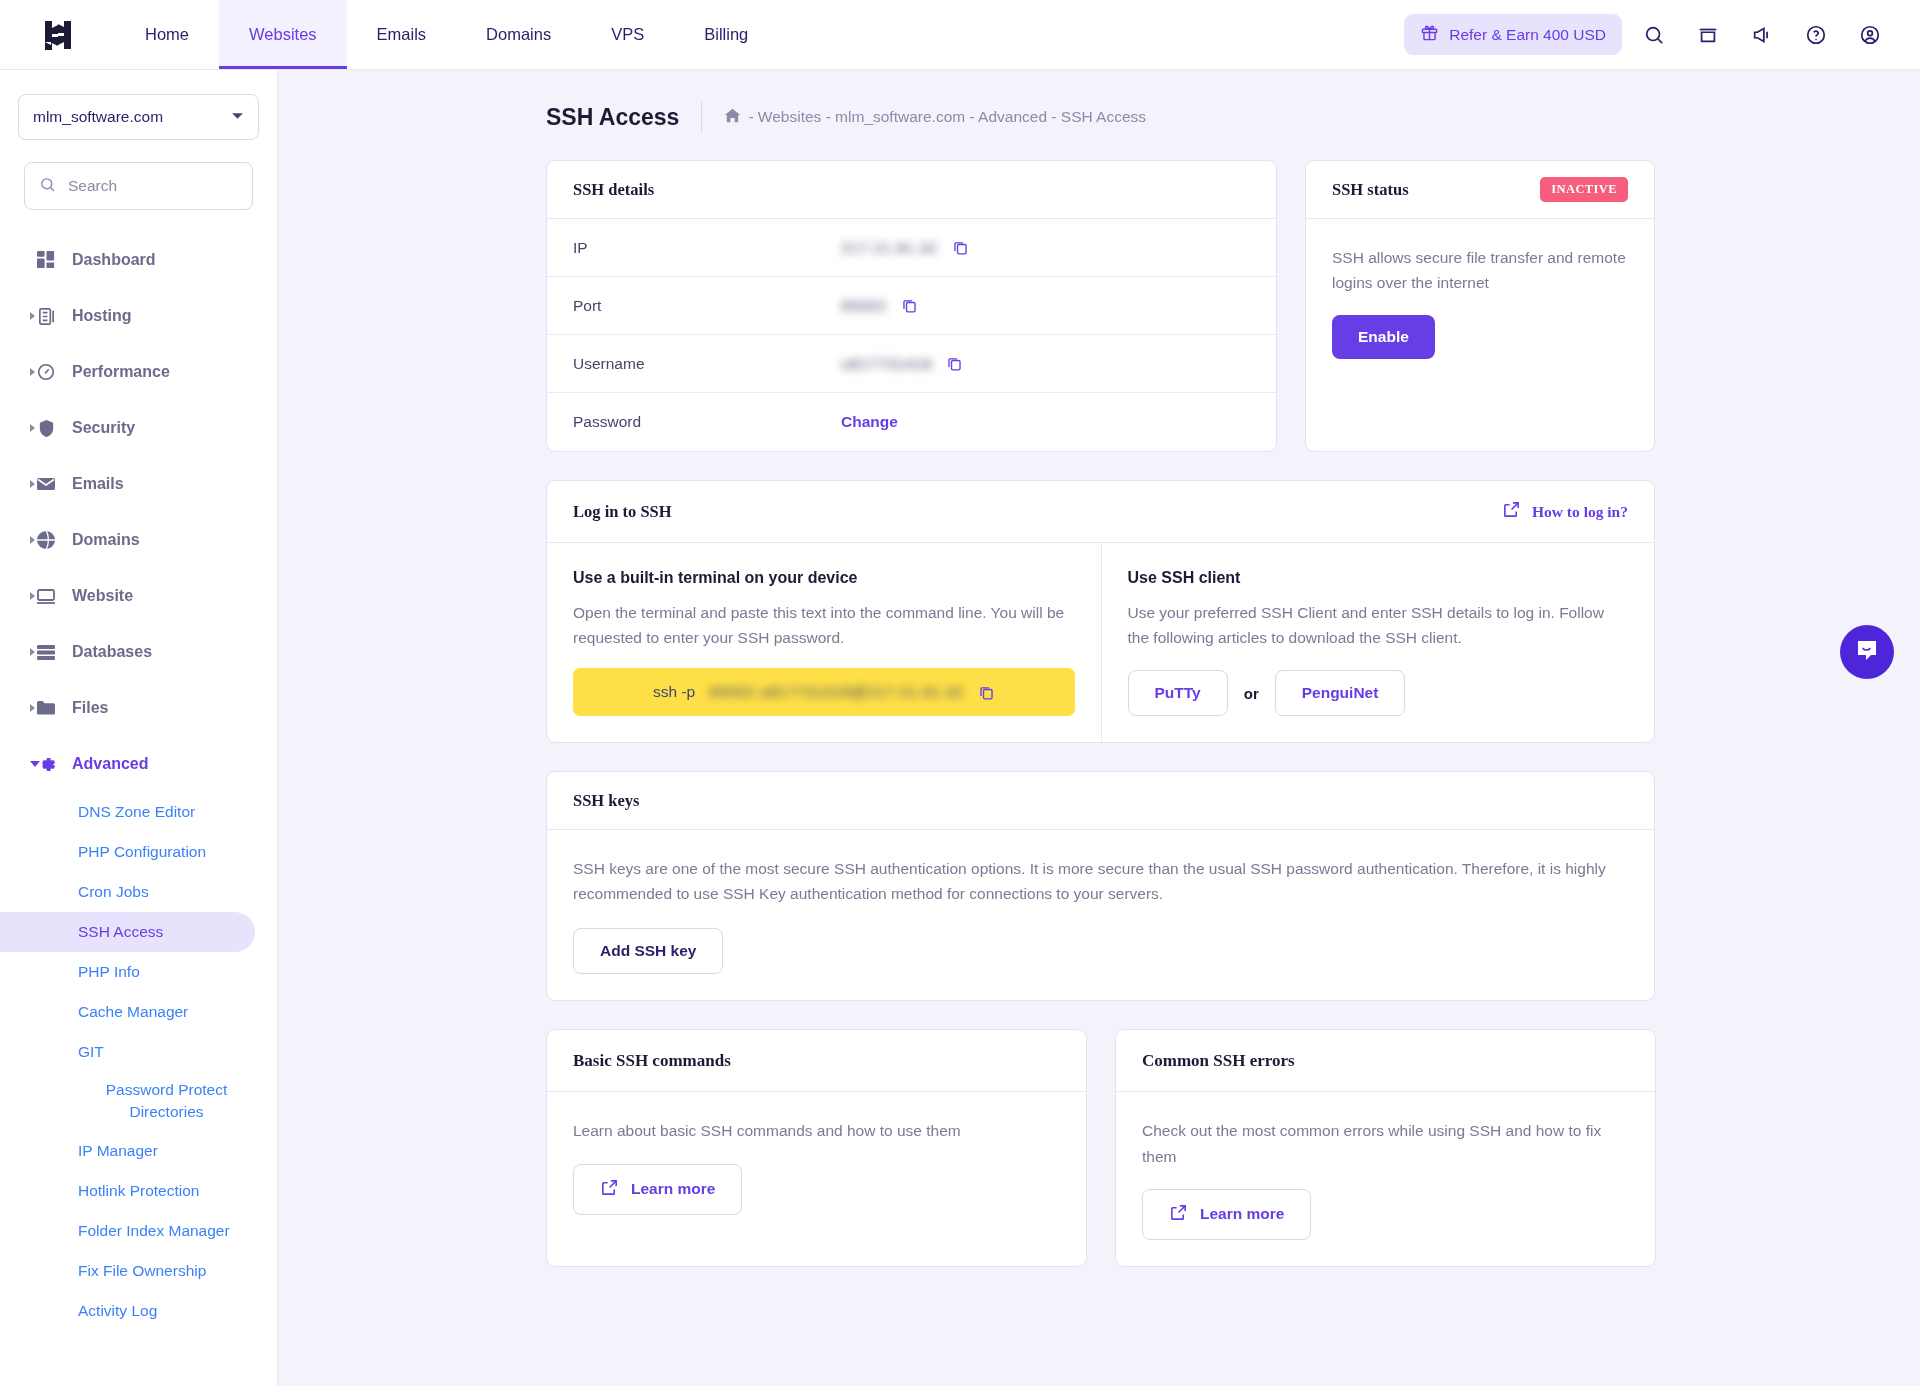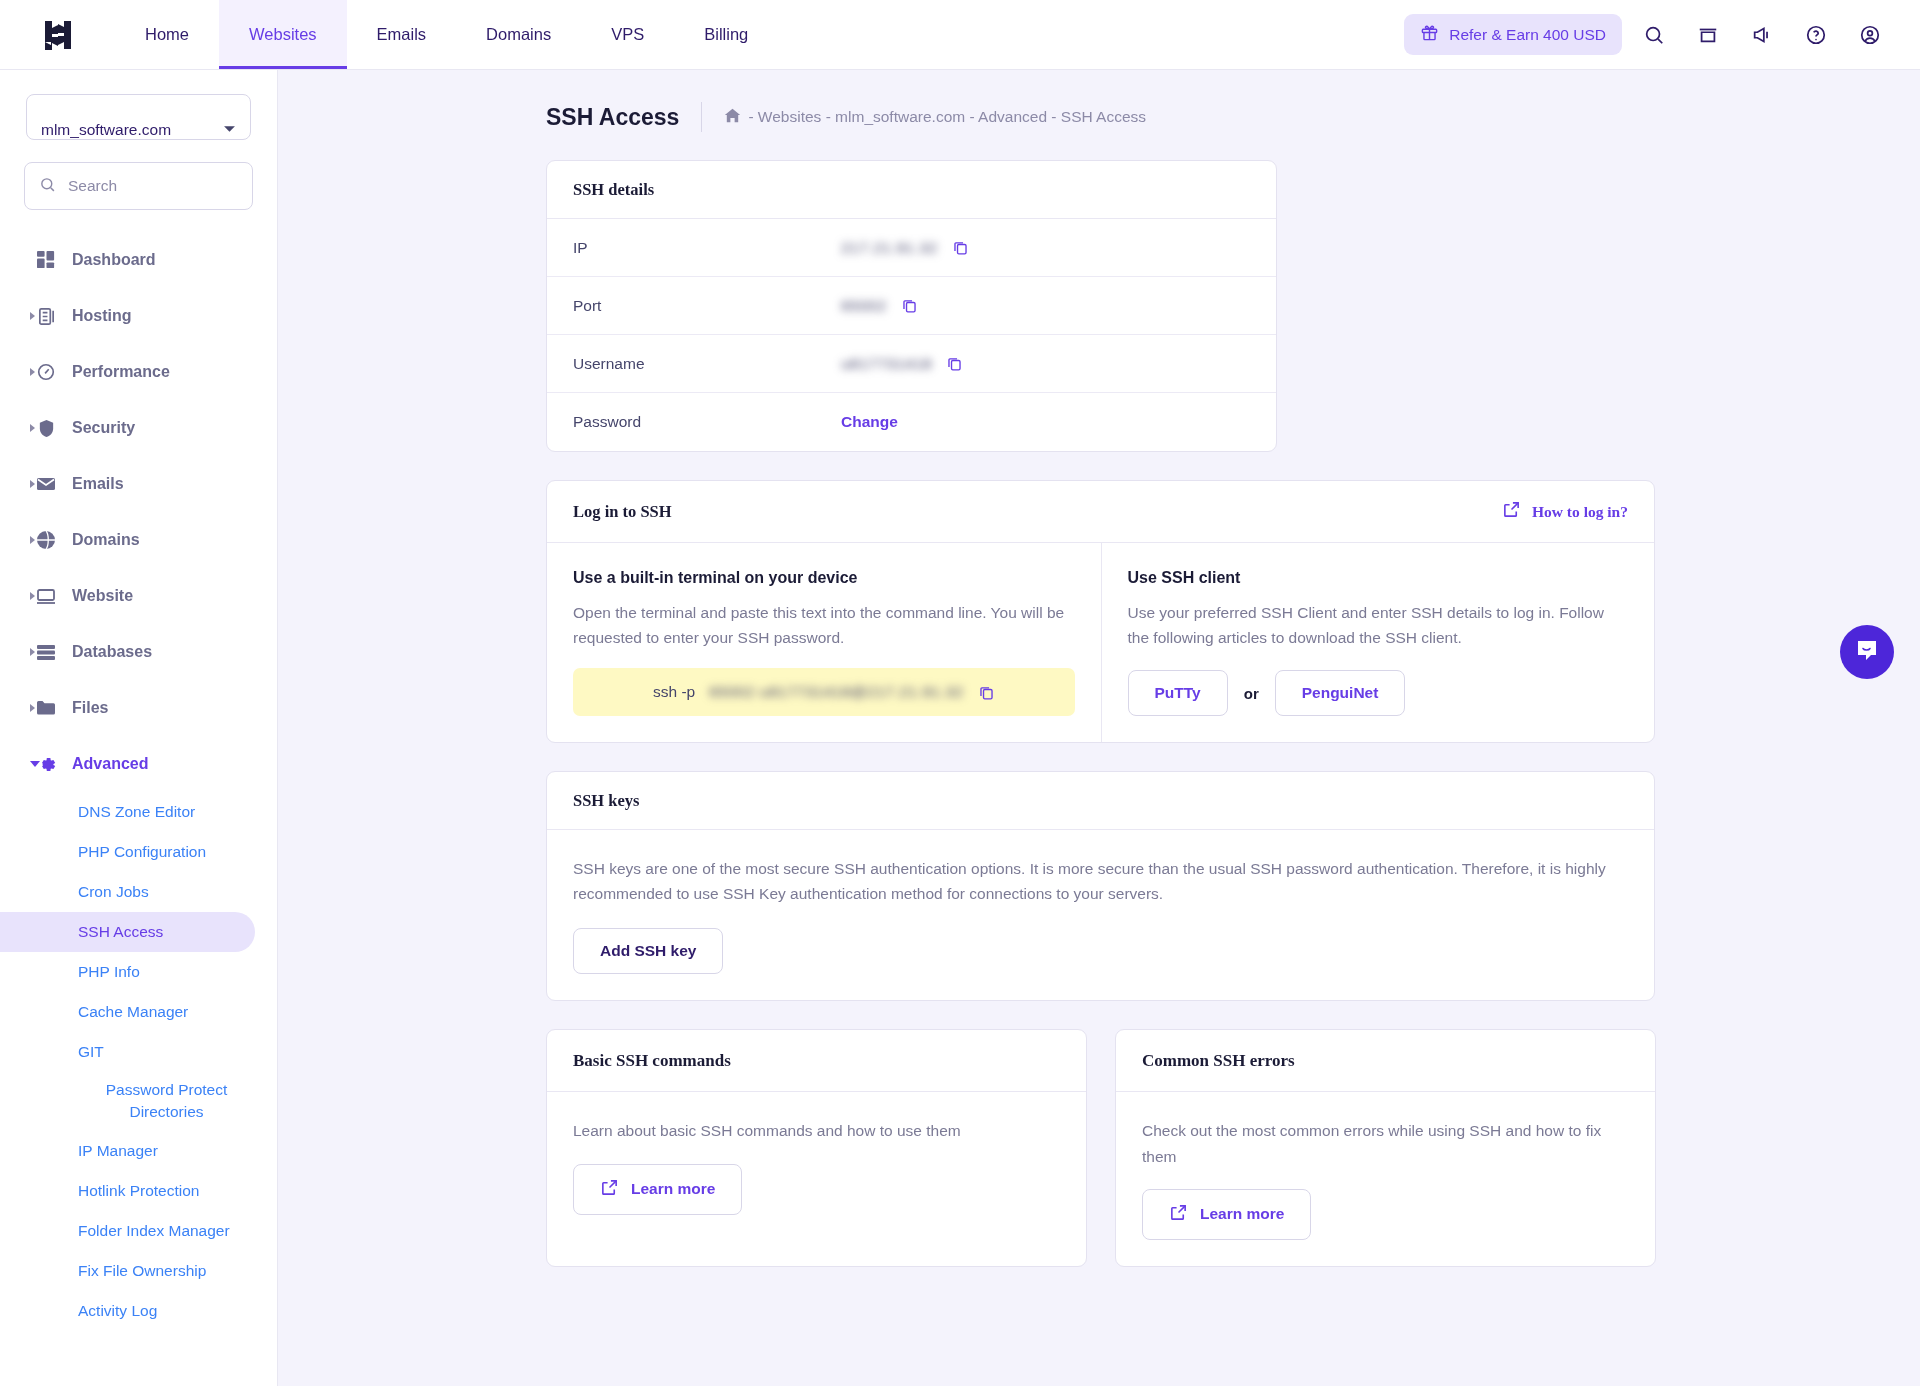--- a/index.html
+++ b/index.html
@@ -49,23 +49,23 @@
   
   .shell { display: flex; height: calc(1386px - 70px); }
 
   
   .sidebar {
     width: 278px; background: #ffffff; flex: 0 0 278px;
     border-right: 1px solid #e8e7f2;
     padding-top: 24px; overflow: hidden;
   }
   .domain-select {
-    margin: 0 26px; height: 46px;
+    margin: 0 18px; height: 46px;
     border: 1px solid #d8d6e8; border-radius: 8px;
-    display: flex; align-items: flex-end; padding: 0 14px;
+    display: flex; align-items: center; padding: 0 14px;
     font-size: 15.5px; color: #2f1c6a; cursor: pointer;
   }
   .domain-select .caret { margin-left: auto; }
   .search-box {
     margin: 22px 24px 0; height: 48px;
     border: 1px solid #d8d6e8; border-radius: 8px;
     display: flex; align-items: center; padding: 0 14px; gap: 12px;
     cursor: text;
   }
   .search-box input {
@@ -171,21 +171,21 @@
   .login-card .card-head { height: 62px; }
   .howto {
     margin-left: auto; display: flex; align-items: center; gap: 11px;
     color: #673de6; font-size: 15.5px; font-weight: 700; cursor: pointer;
   }
   .login-cols { display: flex; }
   .login-col { padding: 26px; width: 50%; }
   .login-col + .login-col { border-left: 1px solid #e9e7f3; }
   .sub-head { font-size: 16px; font-weight: 700; color: #1b1b36; margin-bottom: 13px; }
   .cmd-box {
-    margin-top: 18px; background: #fef9c3; border-radius: 7px;
+    margin-top: 18px; background: #fde047; border-radius: 7px;
     height: 48px; display: flex; align-items: center; justify-content: center; gap: 14px;
   }
   .cmd-text { font-size: 15.5px; color: #45456b; }
   .client-btns { display: flex; align-items: center; gap: 16px; margin-top: 20px; }
   .or-text { font-size: 15px; font-weight: 700; color: #1b1b36; }
 
   
   .keys-card { width: 1109px; margin-top: 28px; }
 
   
@@ -473,20 +473,30 @@
             </div>
             <div class="detail-row">
               <div class="detail-label">Password</div>
               <div class="detail-value">
                 <span class="link-purple">Change</span>
               </div>
             </div>
           </div>
         </div>
 
+        <div class="card status-card">
+          <div class="card-head">
+            <div class="card-title">SSH status</div>
+            <div class="badge">INACTIVE</div>
+          </div>
+          <div class="card-body">
+            <div class="muted">SSH allows secure file transfer and remote logins over the internet</div>
+            <button class="btn-primary">Enable</button>
+          </div>
+        </div>
       </div>
 
       <div class="card login-card">
         <div class="card-head">
           <div class="card-title">Log in to SSH</div>
           <div class="howto">
             <span>
               <svg width="19" height="19" viewBox="0 0 20 20" fill="none" stroke="#673de6" stroke-width="1.7">
                   <path d="M11.5 3h5.5v5.5"></path>
                   <path d="M17 3l-7 7"></path>

